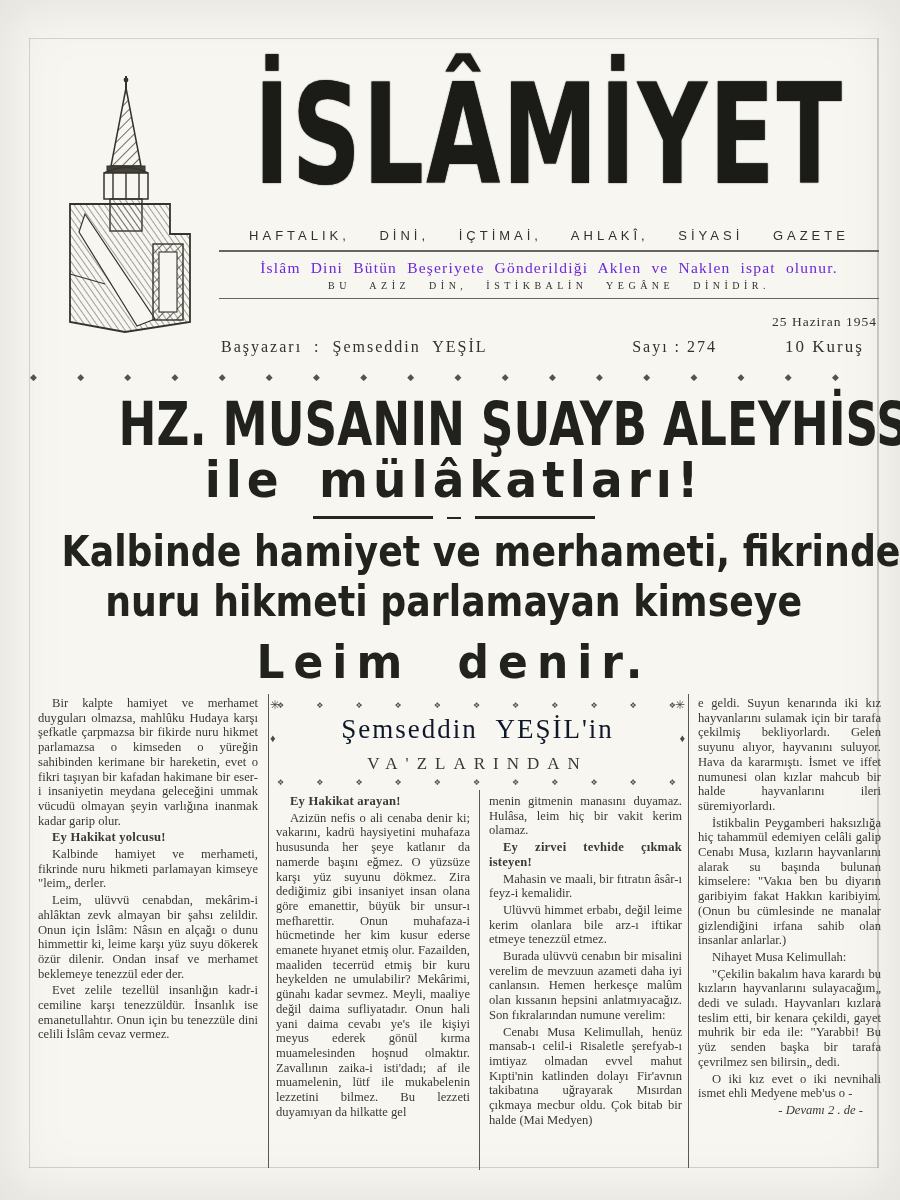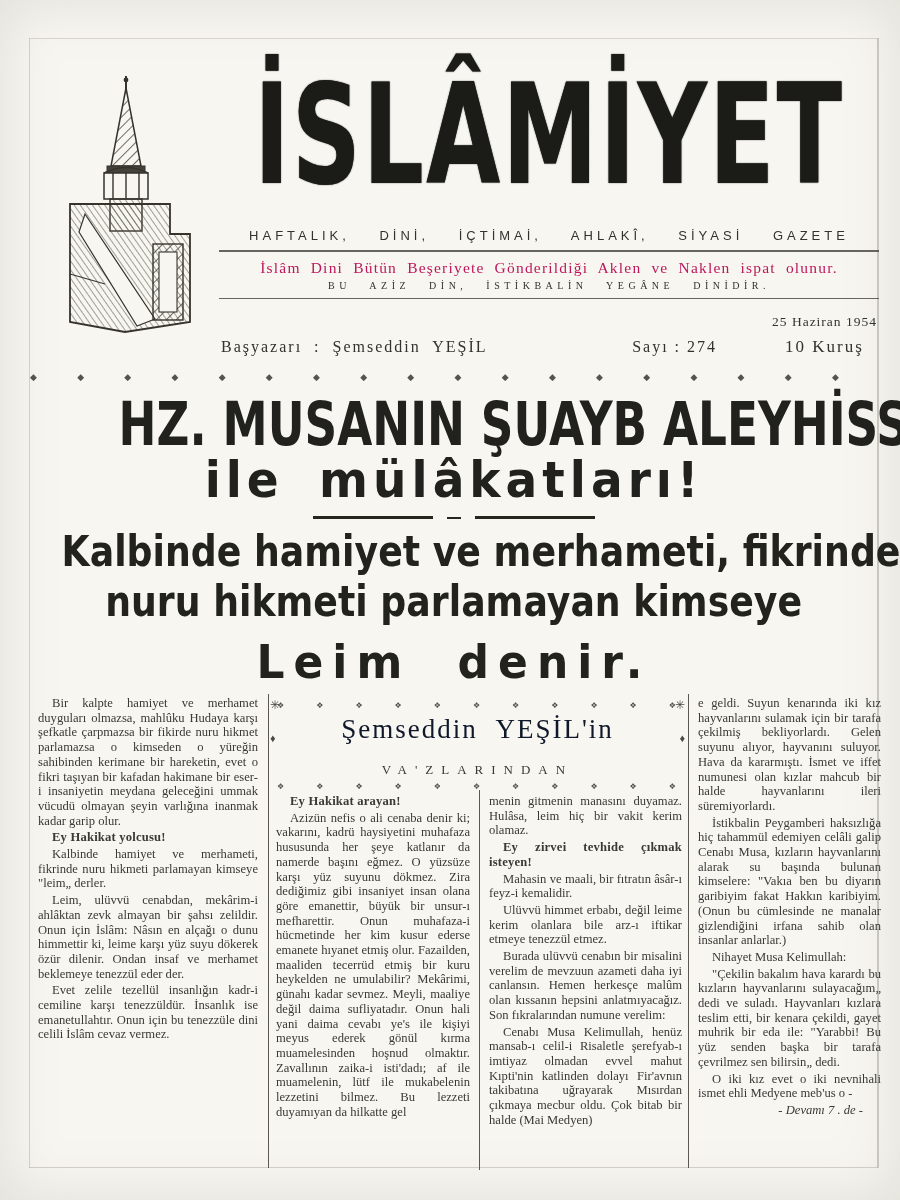--- a/index.html
+++ b/index.html
@@ -26,21 +26,21 @@
     transform:scale(.98,1.42); transform-origin:center 60%;
     margin-top:28px; margin-bottom:34px;
     text-shadow:0 0 1px #1b1b18;
   }
   .paper-subtitle {
     font-family:"Liberation Sans", sans-serif; font-size:13px; color:#33322e;
     letter-spacing:4px; word-spacing:22px; margin-top:6px;
   }
   .rule { border:0; border-top:2px solid #4e4b45; margin:7px 4px; opacity:.85; }
   .rule.thin { border-top-width:1px; }
-  .motto1 { font-size:15.5px; color:#be185d; letter-spacing:1.2px; word-spacing:5px; margin-top:6px; }
+  .motto1 { font-size:15.5px; color:#6d28d9; letter-spacing:1.2px; word-spacing:5px; margin-top:6px; }
   .motto2 { font-size:10px; color:#33322d; letter-spacing:4.5px; word-spacing:12px; margin-top:3px; }
   .info-row {
     display:flex; align-items:flex-end; justify-content:space-between;
     padding:8px 6px 10px 6px; font-size:16px; color:#33322e;
   }
   .editor { letter-spacing:2px; word-spacing:6px; padding-bottom:2px; }
   .info-right { display:flex; align-items:flex-end; gap:55px; }
   .issue { letter-spacing:2px; padding-bottom:2px; }
   .dateprice { text-align:center; }
   .date  { font-size:13.5px; letter-spacing:1px; margin-bottom:7px; }
@@ -94,21 +94,21 @@
   .continuation { text-align:right; font-style:italic; padding-right:18px; margin-top:2px; }
 
   
   .center-box {
     position:relative; height:92px; margin:4px 4px 0 2px; padding-top:3px;
     text-align:center; color:#33322d;
   }
   .box-orn { font-size:8px; color:#53514b; word-spacing:26px; letter-spacing:2px; white-space:nowrap; overflow:hidden; }
   .box-title { font-size:27px; letter-spacing:2px; word-spacing:10px; color:#0f172a; margin-top:4px;
                font-family:"Liberation Serif", serif; }
-  .box-sub { font-size:13px; letter-spacing:8px; margin-top:17px; margin-bottom:4px; color:#3a3933; }
+  .box-sub { font-size:17px; letter-spacing:8px; margin-top:9px; margin-bottom:4px; color:#3a3933; }
   .corner { position:absolute; top:0; font-size:12px; color:#4c4a44; }
   .corner.tl { left:-1px; } .corner.tr { right:-1px; }
   .sideorn { position:absolute; top:34px; font-size:11px; color:#4c4a44; }
   .sideorn.l { left:-1px; } .sideorn.r { right:-1px; }
 </style>
 </head>
 <body>
 
 <div class="page">
 
@@ -215,17 +215,17 @@
         </div>
       </div>
     </div>
 
     <div class="col col4">
       <p class="noindent">e geldi. Suyun kenarında iki kız hayvanlarını sulamak için bir tarafa çekilmiş bekliyorlardı. Gelen suyunu alıyor, hayvanını suluyor. Hava da kararmıştı. İsmet ve iffet numunesi olan kızlar mahcub bir halde hayvanlarını ileri süremiyorlardı.</p>
       <p>İstikbalin Peygamberi haksızlığa hiç tahammül edemiyen celâli galip Cenabı Musa, kızların hayvanlarını alarak su başında bulunan kimselere: "Vakıa ben bu diyarın garibiyim fakat Hakkın karibiyim. (Onun bu cümlesinde ne manalar gizlendiğini irfana sahib olan insanlar anlarlar.)</p>
       <p>Nihayet Musa Kelimullah:</p>
       <p>"Çekilin bakalım hava karardı bu kızların hayvanlarını sulayacağım„ dedi ve suladı. Hayvanları kızlara teslim etti, bir kenara çekildi, gayet muhrik bir eda ile: "Yarabbi! Bu yüz senden başka bir tarafa çevrilmez sen bilirsin„ dedi.</p>
       <p>O iki kız evet o iki nevnihali ismet ehli Medyene meb'us o -</p>
-      <p class="continuation">- Devamı 7 . de -</p>
+      <p class="continuation">- Devamı 2 . de -</p>
     </div>
 
   </div>
 </div>
 
 </body></html>

